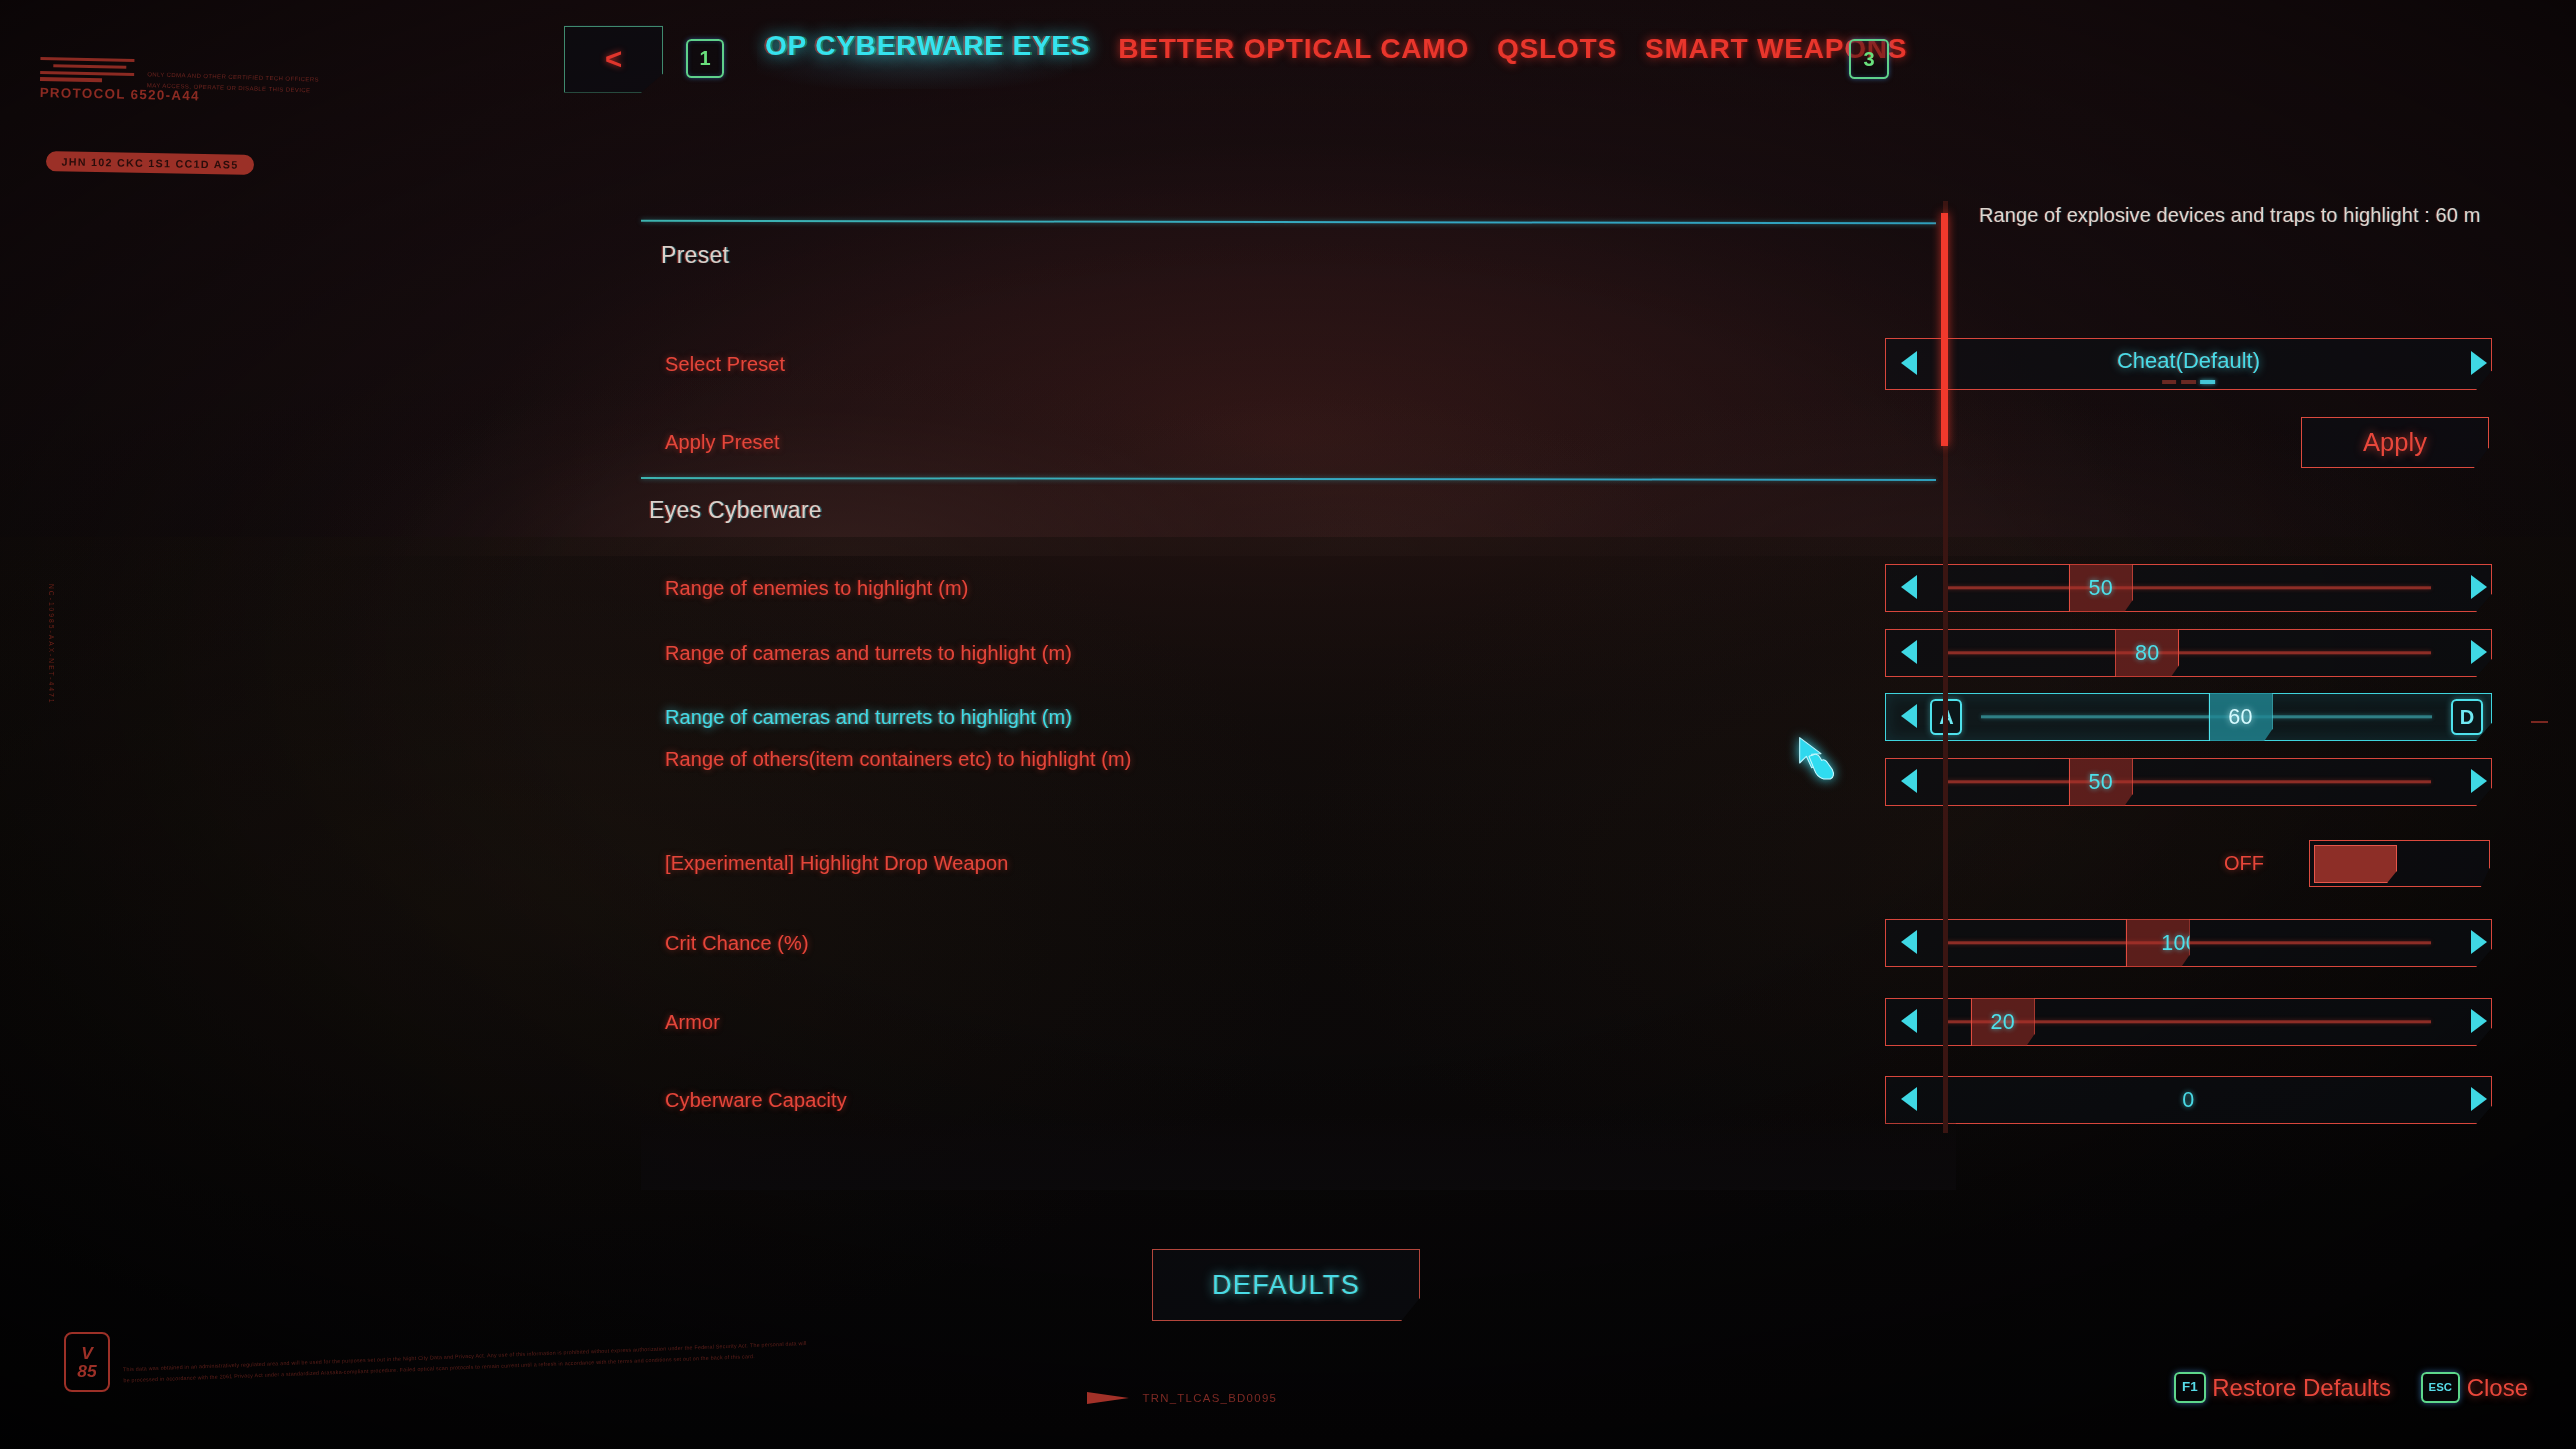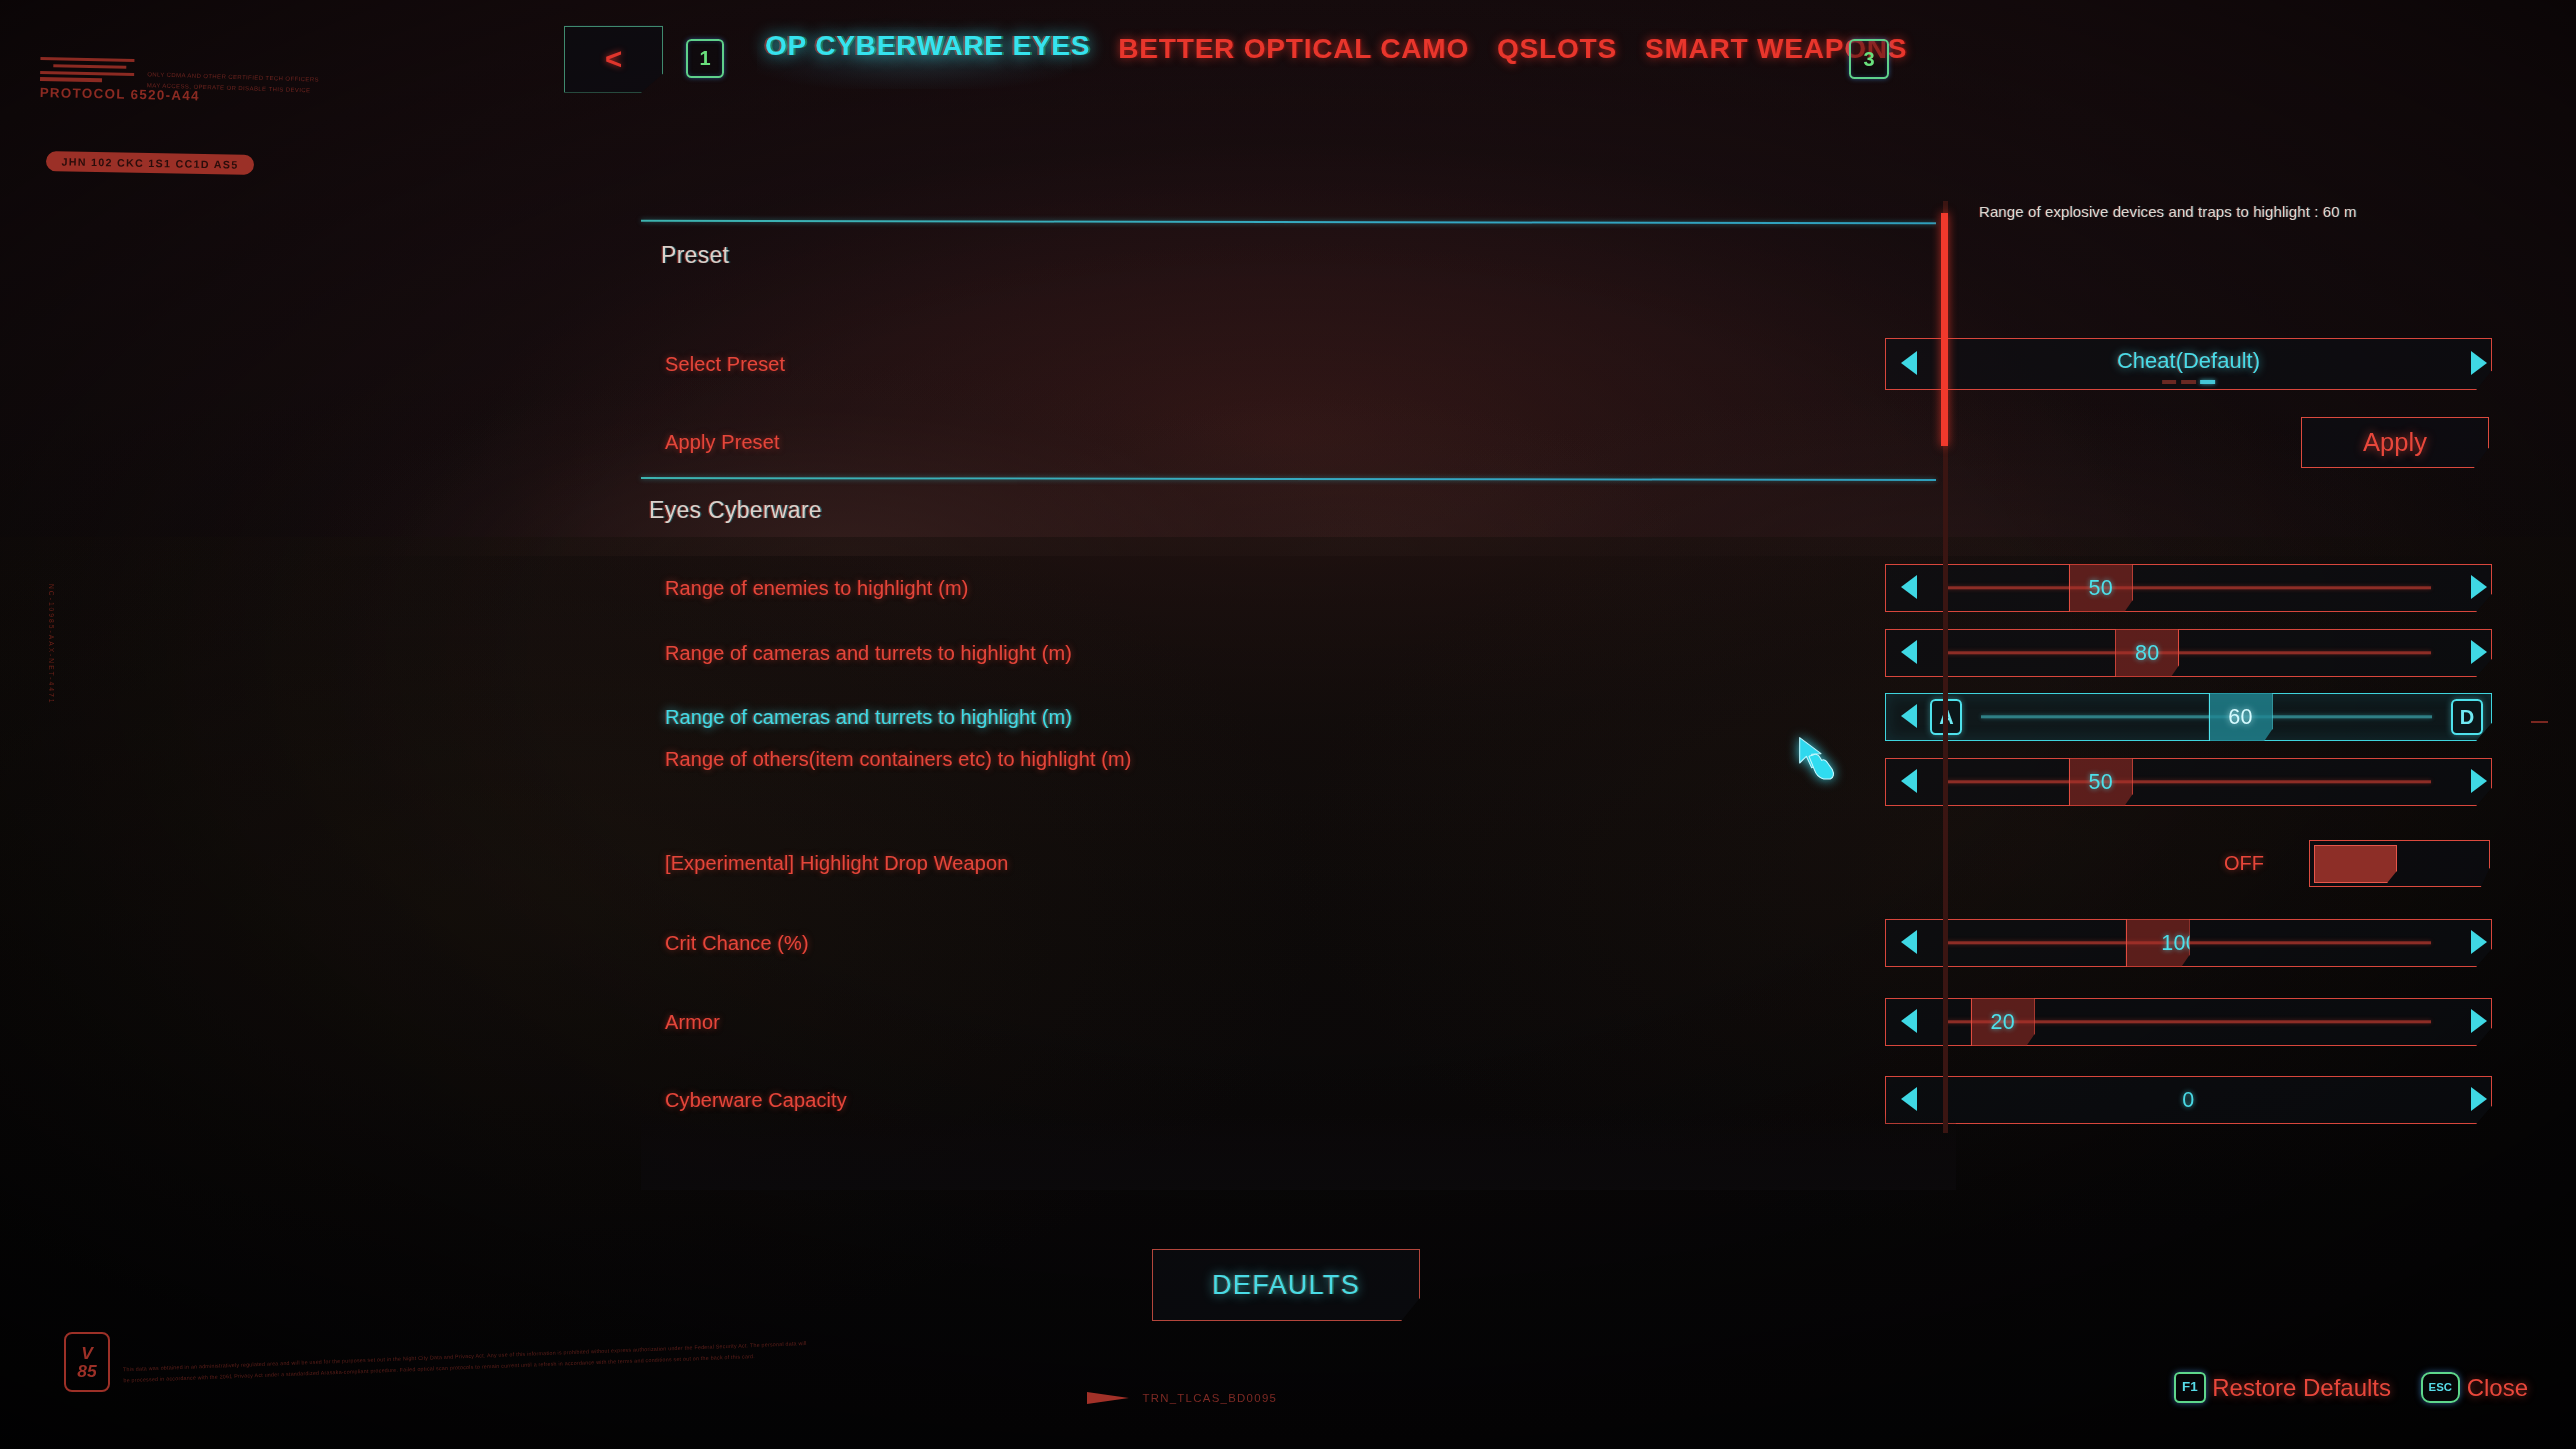--- a/index.html
+++ b/index.html
@@ -264,21 +264,21 @@
   
   #panel-fade {
     position:absolute; left:0; top:892px; width:1315px; height:77px;
     background:linear-gradient(180deg, rgba(13,10,12,0) 0%, rgba(12,9,11,0.55) 40%, rgba(11,9,11,0.96) 100%);
     pointer-events:none;
   }
 
   
   #tooltip { position:absolute; left:1979px; top:201px; width:537px; }
   #tooltip .text {
-    font-size:15px; line-height:1.42; color:#ddd6cf; letter-spacing:0.1px;
+    font-size:20px; line-height:1.42; color:#ddd6cf; letter-spacing:0.1px;
     text-shadow:-1px 0 0 rgba(210,60,50,0.35), 1px 0 0 rgba(50,190,210,0.3);
   }
 
   
   #defaults-btn {
     position:absolute; left:1152px; top:1249px; width:268px; height:72px;
     border:1.3px solid #b4463c; background:rgba(12,14,20,0.55);
     clip-path:polygon(0 0, 100% 0, 100% 68%, 93% 100%, 0 100%);
     display:flex; align-items:center; justify-content:center;
     font-size:27px; letter-spacing:1.3px; color:#4adbe6;
@@ -286,21 +286,21 @@
   }
 
   #footer-hints { position:absolute; right:48px; bottom:46px; display:flex; align-items:center; gap:29.5px; }
   .hint { display:flex; align-items:center; gap:6.7px; }
   .hint .cap {
     border:2px solid #5ed78c; border-radius:5.4px; background:rgba(8,10,16,0.45);
     color:#57dbe8; font-size:13.4px; font-weight:bold; padding:2.7px 6px; line-height:1.1;
     box-shadow:0 0 6px rgba(70,150,230,0.6);
     display:flex; align-items:center; justify-content:center; min-width:31px; height:31px;
   }
-  .hint .cap.esc { font-size:11.4px;border-radius:9px; }
+  .hint .cap.esc { font-size:11.4px; }
   .hint .txt { font-size:24px; color:#e8473b; text-shadow:0 0 8px rgba(232,71,59,0.7); }
 
   
   #cursor { position:absolute; left:1797px; top:736px; width:40px; height:50px; pointer-events:none;
             filter:drop-shadow(0 0 6px rgba(60,220,240,0.9)); }
 </style>
 </head>
 <body>
 
 <div id="bg"></div>

